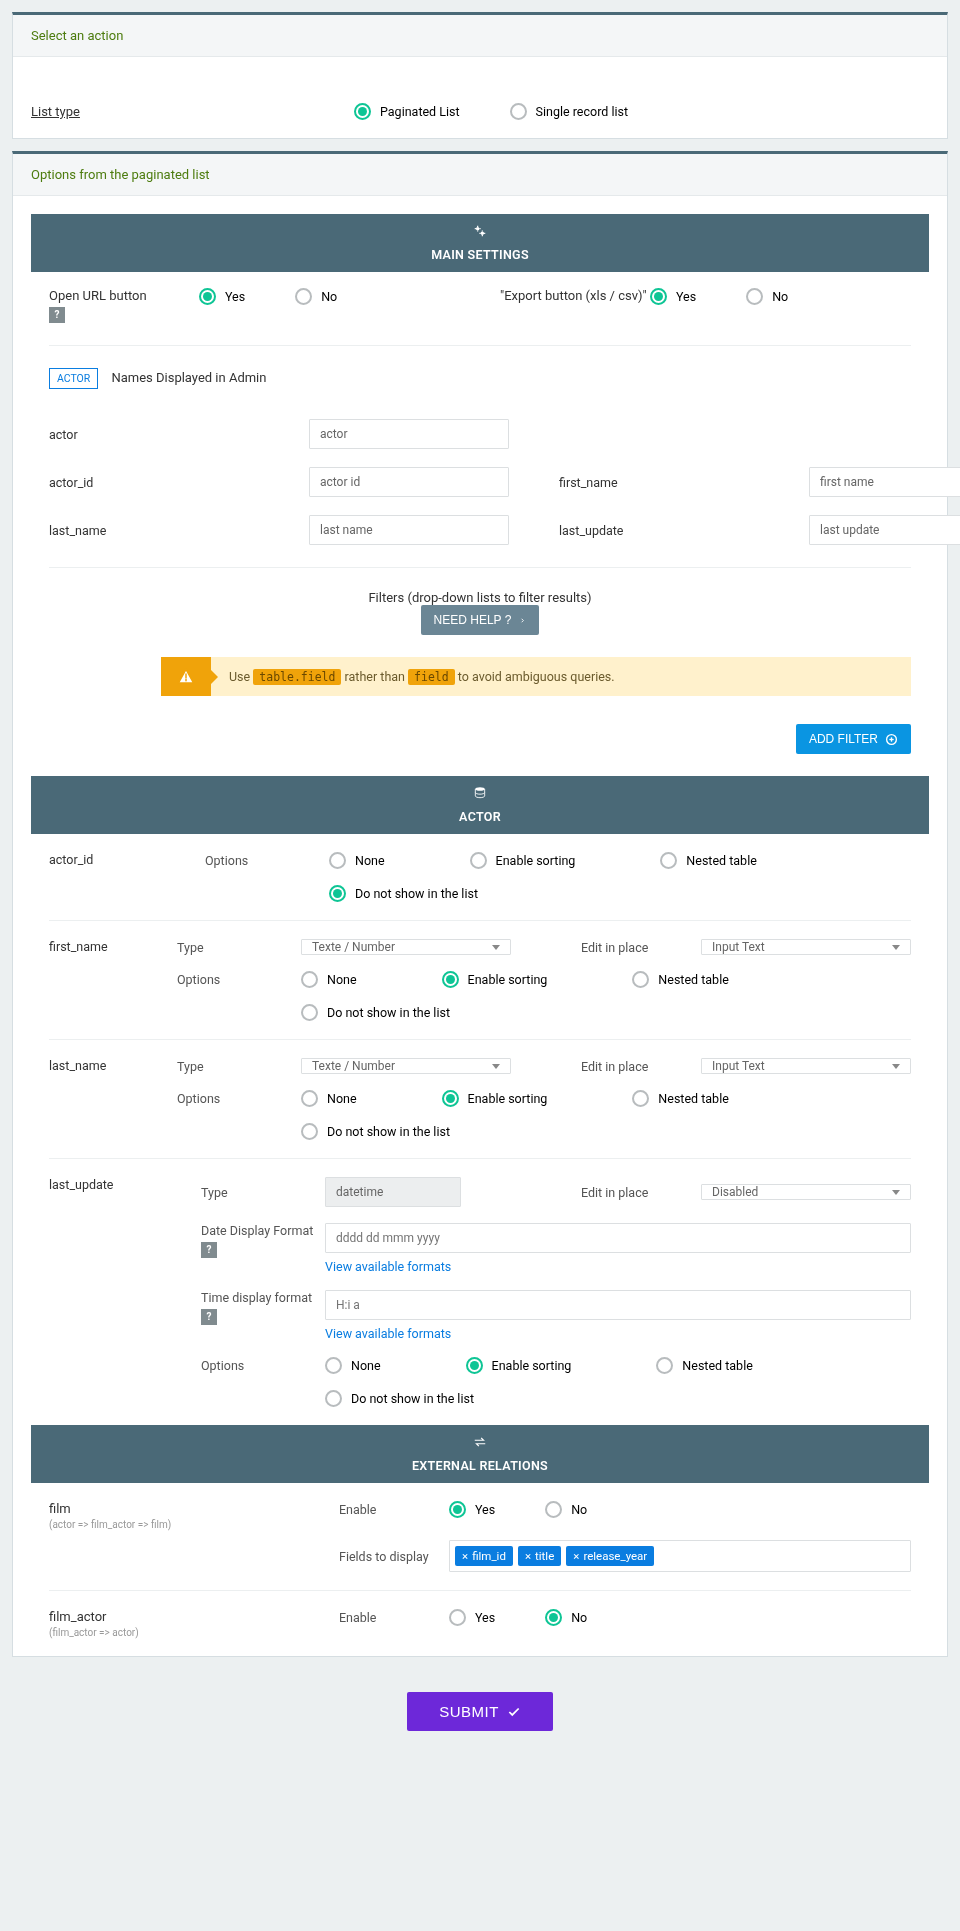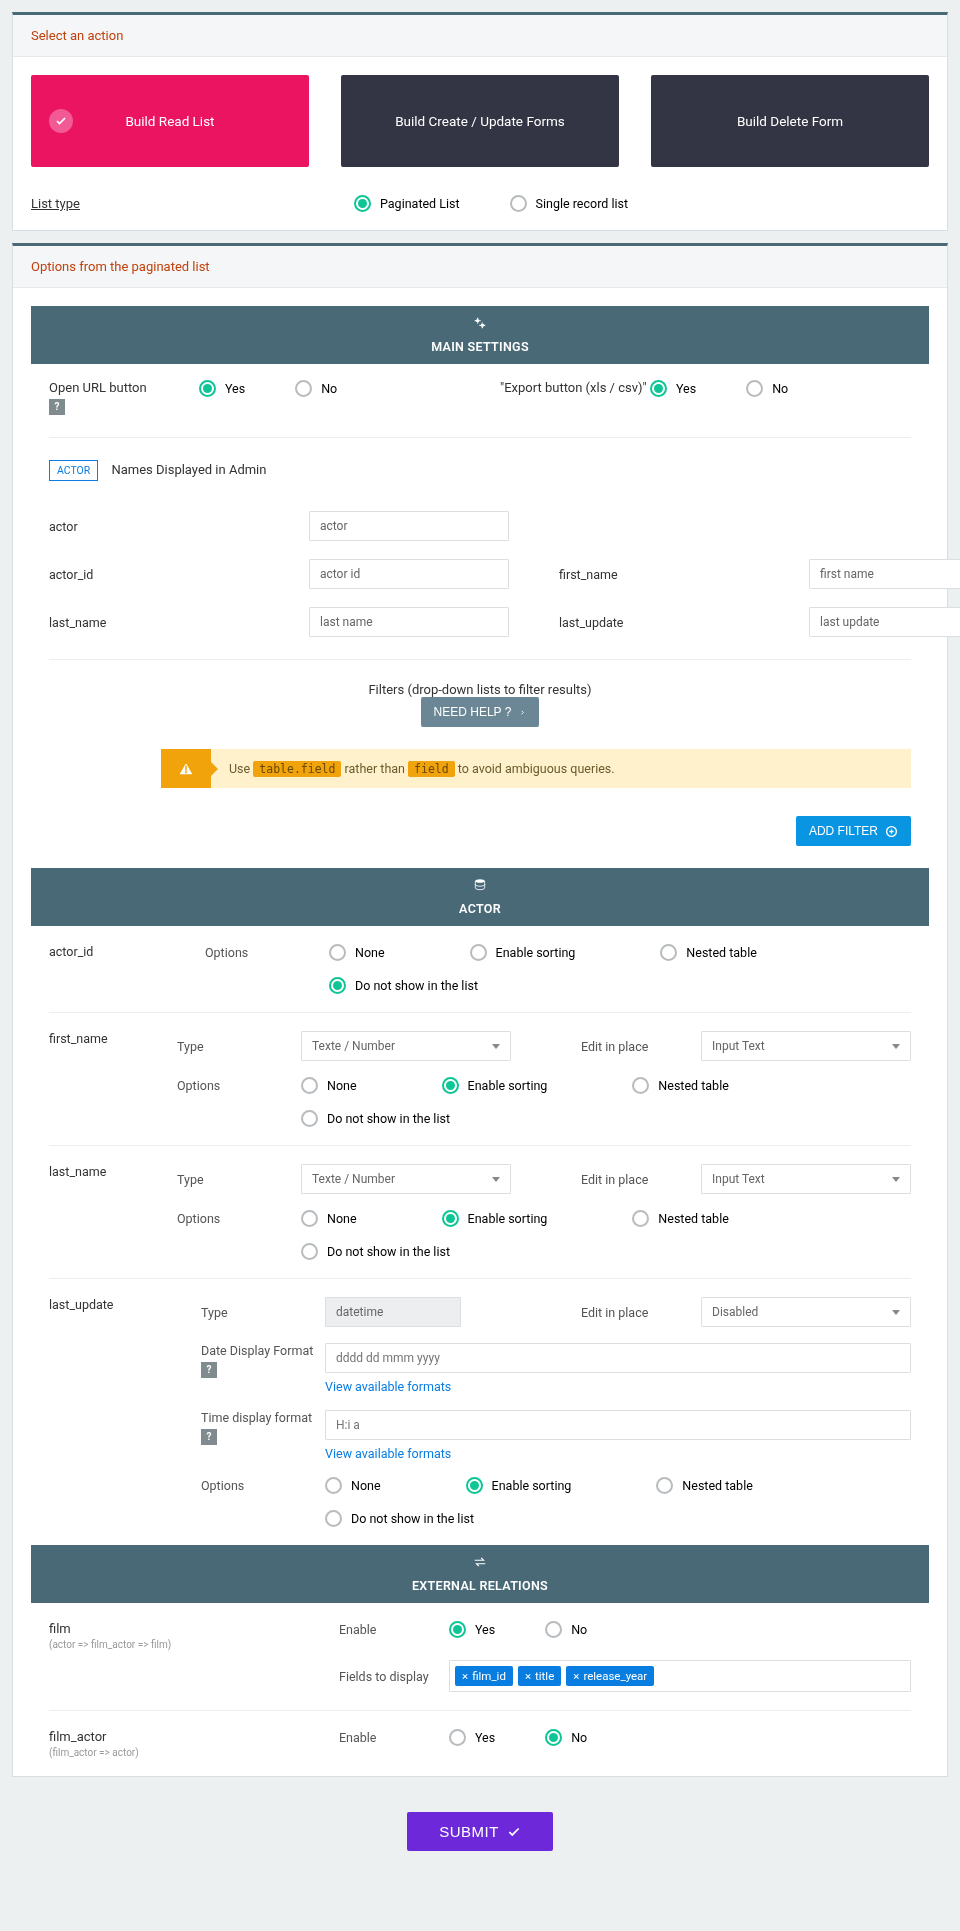--- a/index.html
+++ b/index.html
@@ -1,18 +1,18 @@
 <!DOCTYPE html>
 <html><head>
 <meta charset="utf-8">
 <style>
 * { box-sizing: border-box; margin: 0; padding: 0; }
 body { font-family: -apple-system, BlinkMacSystemFont, 'Segoe UI', Roboto, Arial, sans-serif; background: #ecf0f1; color: #333; font-size: 12.5px; padding: 0 12px 40px; }
 .card { background: #fff; border: 1px solid #d6dee2; border-top: 3px solid #4a6977; margin-top: 12px; }
-.card-header { background: #f4f6f7; padding: 13px 18px; font-size: 13px; color: #c2410c; border-bottom: 1px solid #e5e9eb; }
+.card-header { background: #f4f6f7; padding: 13px 18px; font-size: 13px; color: #4d7c0f; border-bottom: 1px solid #e5e9eb; }
 .card-body { padding: 18px; }
 
 .action-row { display: flex; gap: 32px; }
 .action-card { flex: 1; height: 92px; display: flex; align-items: center; justify-content: center; border-radius: 2px; cursor: pointer; position: relative; color: #fff; font-size: 13.5px; }
 .action-pink { background: #eb1461; }
 .action-dark { background: #343544; }
 .check-circle { position: absolute; left: 18px; top: 50%; transform: translateY(-50%); width: 24px; height: 24px; border-radius: 50%; background: #f15a94; display: flex; align-items: center; justify-content: center; color: #fff; }
 
 .list-type-row { margin-top: 28px; display: flex; align-items: center; }
 .lt-label { width: 323px; font-size: 13px; color: #333; text-decoration: underline; }
@@ -51,21 +51,21 @@
 
 .add-filter-row { text-align: right; padding: 28px 18px 22px; }
 .add-filter { background: #0a95e2; color: #fff; border: none; padding: 8px 13px; font-size: 12px; cursor: pointer; border-radius: 2px; display: inline-flex; align-items: center; gap: 7px; }
 
 .col-row { display: flex; padding: 18px; align-items:flex-start; }
 .col-name { width: 156px; font-size: 12.5px; color: #333; }
 .col-content { flex: 1; }
 .crow { display: flex; align-items: center; margin-bottom: 16px; }
 .crow:last-child { margin-bottom: 0; }
 .crow-label { width: 124px; font-size: 12.5px; color: #555; }
-.select { width: 210px; padding: 7px 10px; border: 1px solid #dcdfe1; font-size: 12px; color: #666; background: #fff; position: relative; display: flex; justify-content: space-between; align-items: center; cursor: pointer; border-radius: 1px; }
+.select { width: 210px; padding: 0 10px; border: 1px solid #dcdfe1; font-size: 12px; color: #666; background: #fff; position: relative; display: flex; justify-content: space-between; align-items: center; cursor: pointer; border-radius: 1px; }
 .caret { border-left: 4px solid transparent; border-right: 4px solid transparent; border-top: 5px solid #888; }
 .eip-label { width: 120px; font-size: 12.5px; color: #555; margin-left: 70px; }
 .opt-group { display: flex; gap: 35px; }
 .opt-lbl { font-size: 12.5px; color: #000000; }
 .wide-in { flex:1; max-width:600px; }
 .link { color: #0a7de0; font-size: 12.5px; cursor: pointer; display:block; margin-top:6px; }
 
 .ext-row { display: flex; padding: 18px; align-items: flex-start; }
 .ext-name { width: 290px; }
 .ext-title { font-size: 13px; color: #333; }
@@ -79,36 +79,20 @@
 
 .submit-row { text-align: center; margin-top: 35px; }
 .submit-btn { background: #6d28d9; color: #fff; border: none; padding: 11px 32px; font-size: 15px; cursor: pointer; border-radius: 2px; display: inline-flex; align-items: center; gap: 8px; font-weight: 500; letter-spacing: .5px; }
 </style>
 </head>
 <body>
 
 <div class="card">
   <div class="card-header">Select an action</div>
   <div class="card-body">
-    <div class="action-row">
-      <div class="action-card action-pink">
-        <span class="check-circle">
-            <svg width="12" height="12" viewBox="0 0 24 24" fill="none" stroke="#fff" stroke-width="3.5">
-              <polyline points="20 6 9 17 4 12"></polyline>
-            </svg>
-          </span>
-        <span>Build Read List</span>
-      </div>
-      <div class="action-card action-dark">
-          <span>Build Create / Update Forms</span>
-        </div>
-      <div class="action-card action-dark">
-          <span>Build Delete Form</span>
-        </div>
-    </div>
     <div class="list-type-row">
       <div class="lt-label">List type</div>
       <div class="radio-opt">
           <span class="radio checked"></span>
           <span class="opt-lbl">Paginated List</span>
         </div>
       <div class="radio-opt">
           <span class="radio"></span>
           <span class="opt-lbl">Single record list</span>
         </div>

